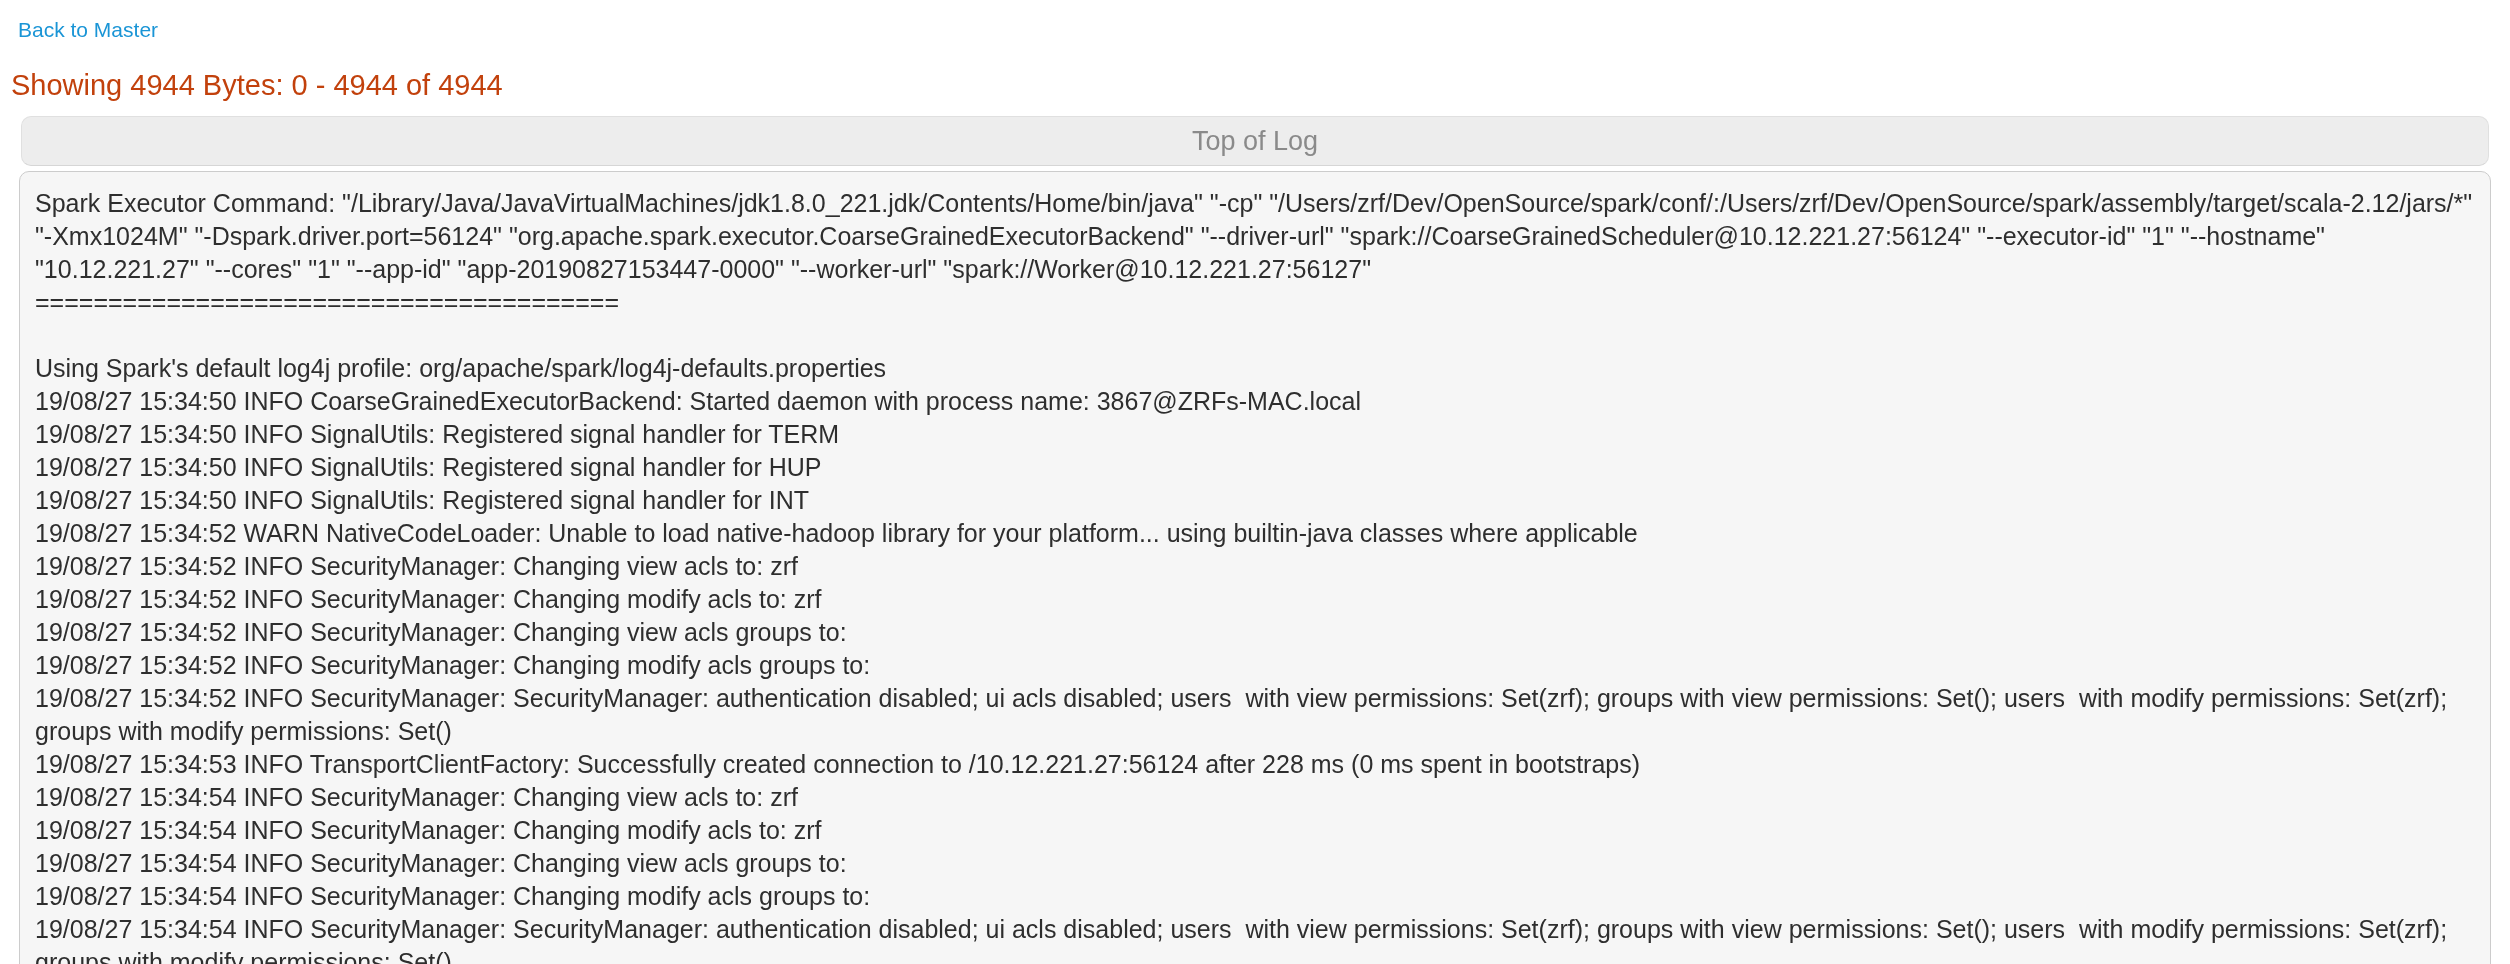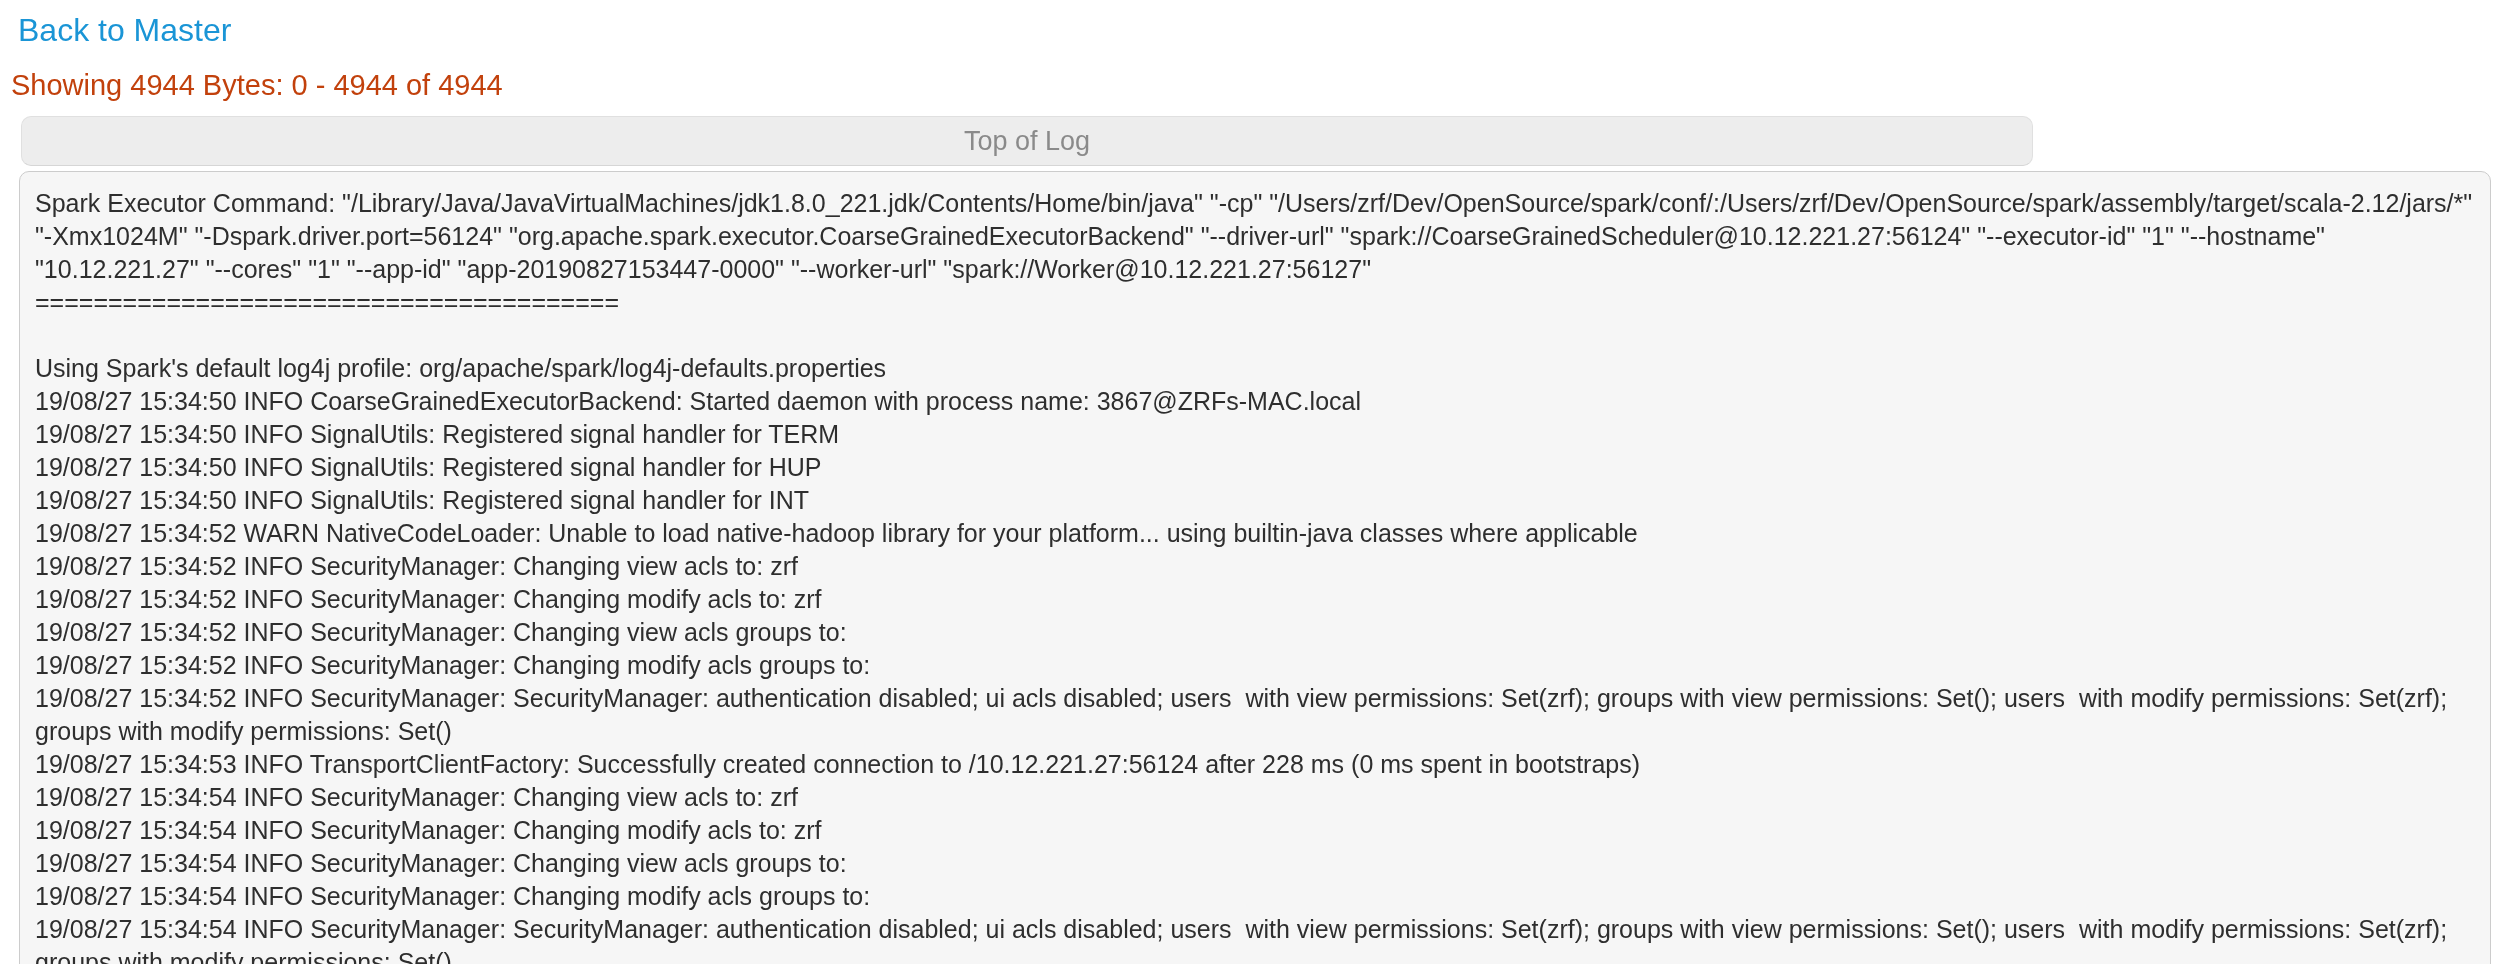--- a/index.html
+++ b/index.html
@@ -8,35 +8,35 @@
     padding: 0;
     width: 2510px;
     height: 964px;
     overflow: hidden;
     background: #ffffff;
     font-family: "Liberation Sans", sans-serif;
   }
   .back-link {
     display: inline-block;
     margin: 15px 0 0 18px;
-    font-size: 32px;
+    font-size: 21px;
     line-height: 30px;
     color: #1a95d6;
     text-decoration: none;
     cursor: pointer;
   }
   .byte-range {
     margin: 24px 0 14px 11px;
     font-size: 29px;
     line-height: 33px;
     color: #c2410c;
   }
   .log-header-bar {
     display: block;
-    width: 2012px;
+    width: 2468px;
     margin: 0 20px 5px 21px;
     height: 50px;
     background: #ededed;
     border: 1px solid #e0e0e0;
     border-bottom-color: #d6d6d6;
     border-radius: 10px;
     text-align: center;
     font-size: 27px;
     line-height: 48px;
     color: #8a8a8a;

